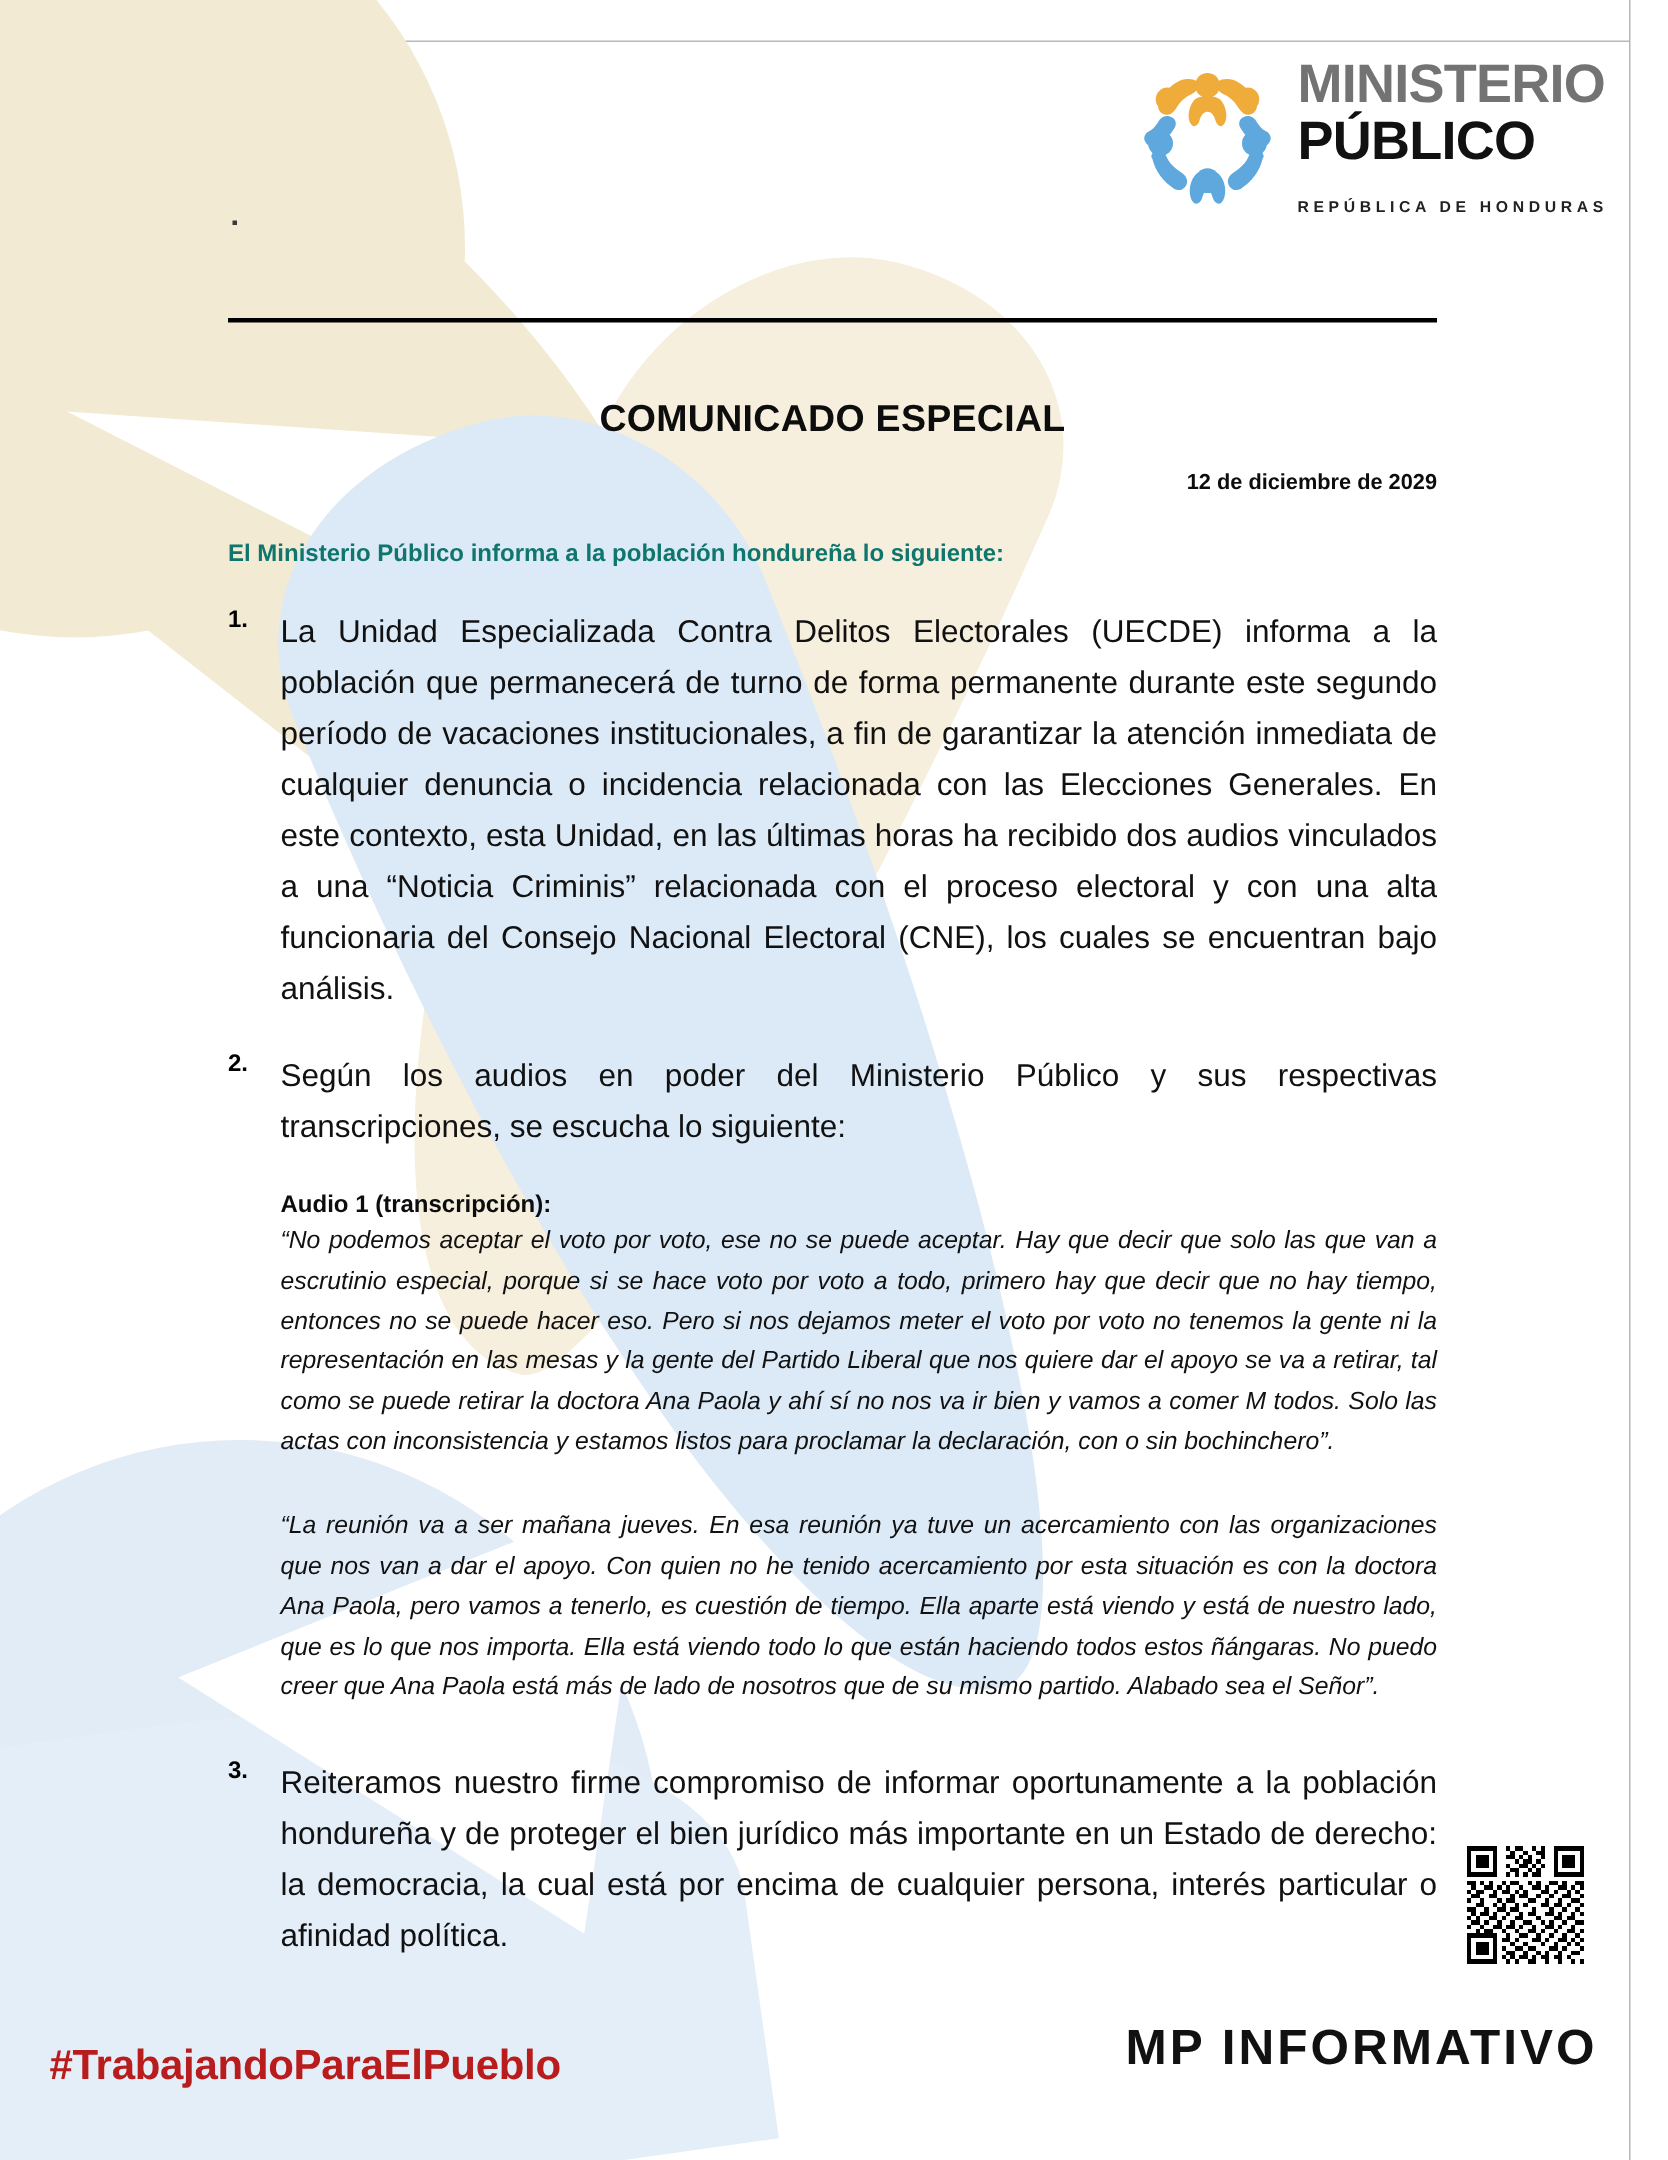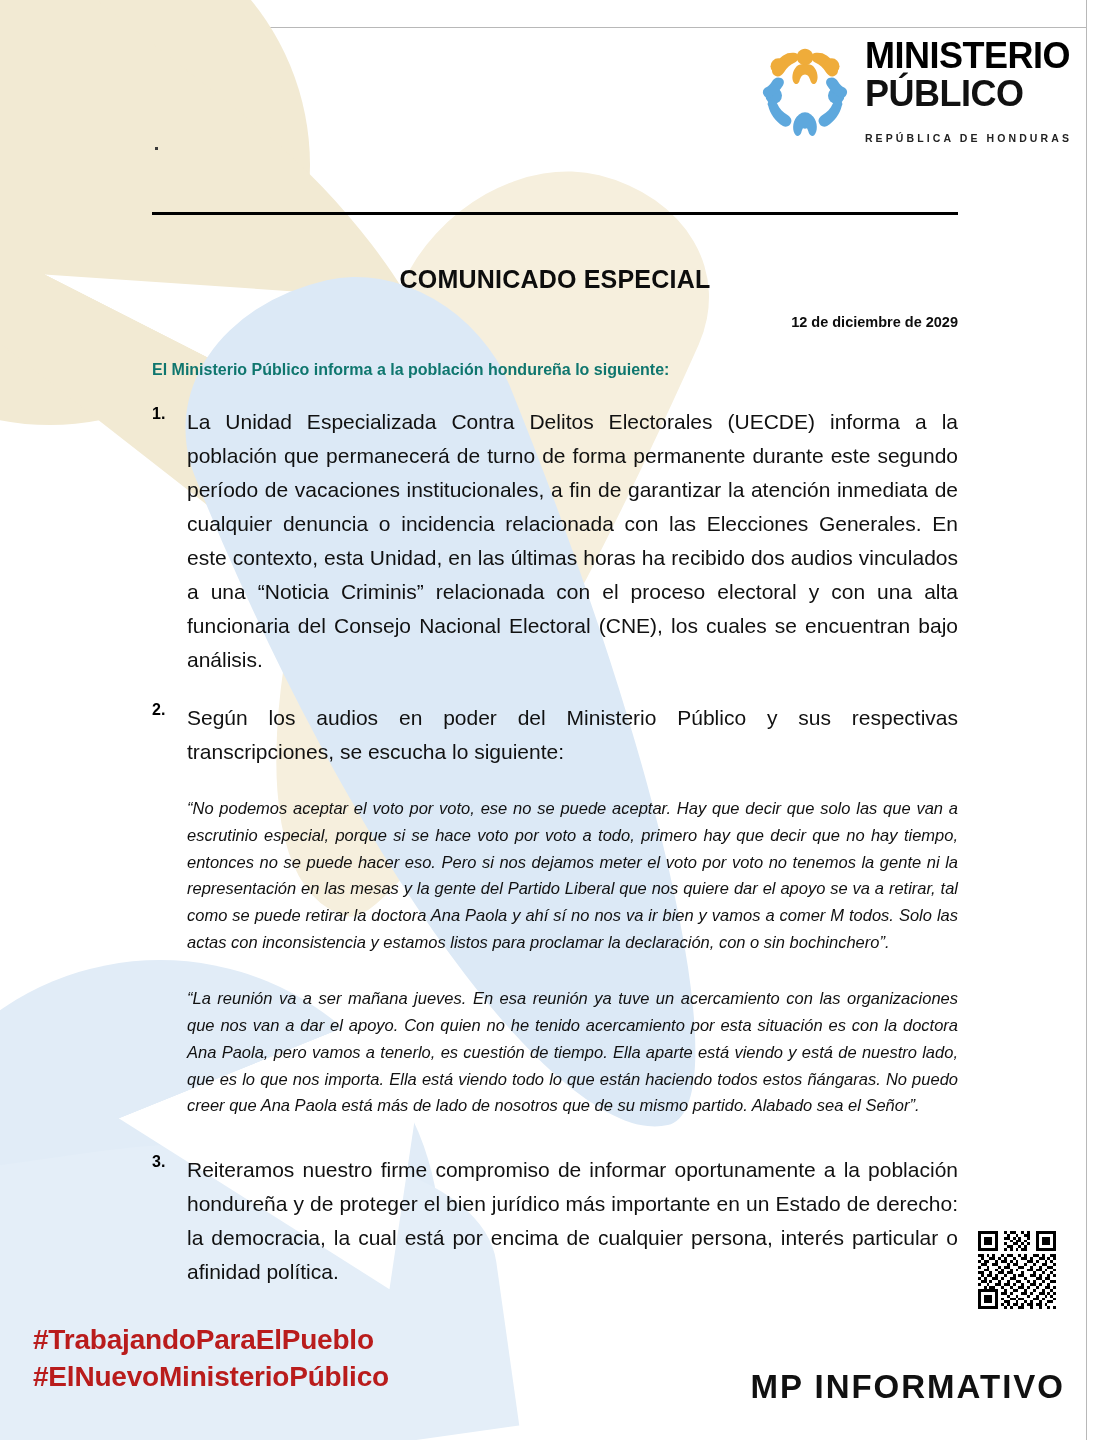--- a/index.html
+++ b/index.html
@@ -101,21 +101,21 @@
   .header {
     position: absolute;
     right: 40px; top: 38px;
     display: flex; align-items: center; gap: 14px;
     z-index: 3;
   }
   .logo-mark { width: 92px; height: 92px; flex: 0 0 auto; display:block; }
   .logo-text { line-height: 1; }
   .logo-line1 {
     font-size: 36px; font-weight: bold; letter-spacing: -0.5px;
-    color: #000000; display: block;
+    color: #737373; display: block;
   }
   .logo-line2 {
     font-size: 36px; font-weight: bold; letter-spacing: -0.5px;
     color: #111; display: block; margin-top: 2px;
   }
   .logo-line3 {
     font-size: 10.5px; font-weight: bold; letter-spacing: 3.1px;
     color: #222; display: block; margin-top: 21px; text-align: right;
   }
 
@@ -206,21 +206,21 @@
     z-index: 3;
     line-height: 1.33;
   }
   .footer-tags .tag {
     display: block;
     font-size: 28px; font-weight: bold;
     color: #b91c1c;
     letter-spacing: -0.2px;
   }
   .footer-brand {
-    position: absolute; right: 47px; bottom: 34px;
+    position: absolute; right: 47px; bottom: 56px;
     font-size: 33px; font-weight: bold;
     letter-spacing: 2px;
     color: #111;
     z-index: 3;
   }
 </style>
 </head>
 <body>
 
 <div class="page-rule-top"></div>
@@ -284,20 +284,21 @@
       <p class="para">La Unidad Especializada Contra Delitos Electorales (UECDE) informa a la población que permanecerá de turno de forma permanente durante este segundo período de vacaciones institucionales, a fin de garantizar la atención inmediata de cualquier denuncia o incidencia relacionada con las Elecciones Generales. En este contexto, esta Unidad, en las últimas horas ha recibido dos audios vinculados a una “Noticia Criminis” relacionada con el proceso electoral y con una alta funcionaria del Consejo Nacional Electoral (CNE), los cuales se encuentran bajo análisis.</p>
     </li>
 
     <li class="point">
       <span class="num">2.</span>
       <p class="para">Según los audios en poder del Ministerio Público y sus respectivas transcripciones, se escucha lo siguiente:</p>
     </li>
   </ol>
 
   <div class="audio-block">
+    <p class="audio-label">Audio 1 (transcripción):</p>
     <p class="audio-quote">“No podemos aceptar el voto por voto, ese no se puede aceptar. Hay que decir que solo las que van a escrutinio especial, porque si se hace voto por voto a todo, primero hay que decir que no hay tiempo, entonces no se puede hacer eso. Pero si nos dejamos meter el voto por voto no tenemos la gente ni la representación en las mesas y la gente del Partido Liberal que nos quiere dar el apoyo se va a retirar, tal como se puede retirar la doctora Ana Paola y ahí sí no nos va ir bien y vamos a comer M todos. Solo las actas con inconsistencia y estamos listos para proclamar la declaración, con o sin bochinchero”.</p>
   </div>
 
   <div class="audio-block second">
     <p class="audio-quote">“La reunión va a ser mañana jueves. En esa reunión ya tuve un acercamiento con las organizaciones que nos van a dar el apoyo. Con quien no he tenido acercamiento por esta situación es con la doctora Ana Paola, pero vamos a tenerlo, es cuestión de tiempo. Ella aparte está viendo y está de nuestro lado, que es lo que nos importa. Ella está viendo todo lo que están haciendo todos estos ñángaras. No puedo creer que Ana Paola está más de lado de nosotros que de su mismo partido. Alabado sea el Señor”.</p>
   </div>
 
   <ol class="points">
     <li class="point last">
       <span class="num">3.</span>
@@ -502,15 +503,14 @@
       <rect x="19" y="27" width="1" height="1"></rect>
         <rect x="22" y="27" width="1" height="1"></rect>
         <rect x="25" y="27" width="1" height="1"></rect>
         <rect x="27" y="27" width="1" height="1"></rect>
     </g>
   </svg>
 </div>
 
 <div class="footer-tags">
   <span class="tag">#TrabajandoParaElPueblo</span>
-  <span class="tag">#ElNuevoMinisterioPúblico</span>
 </div>
 <div class="footer-brand">MP INFORMATIVO</div>
 
 </body></html>

